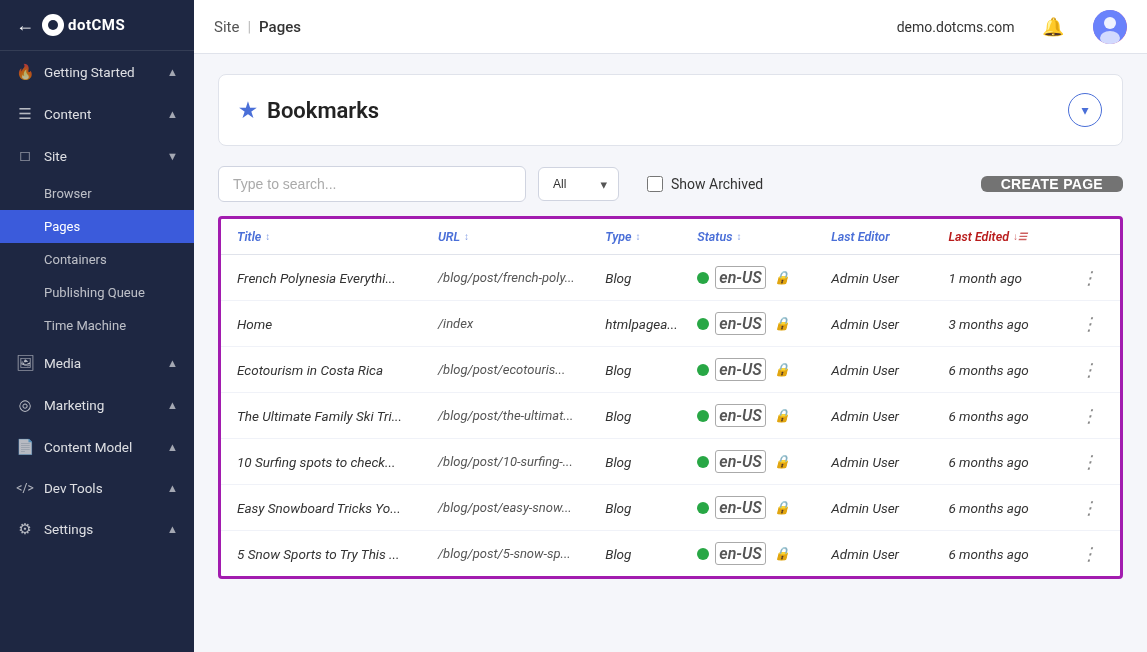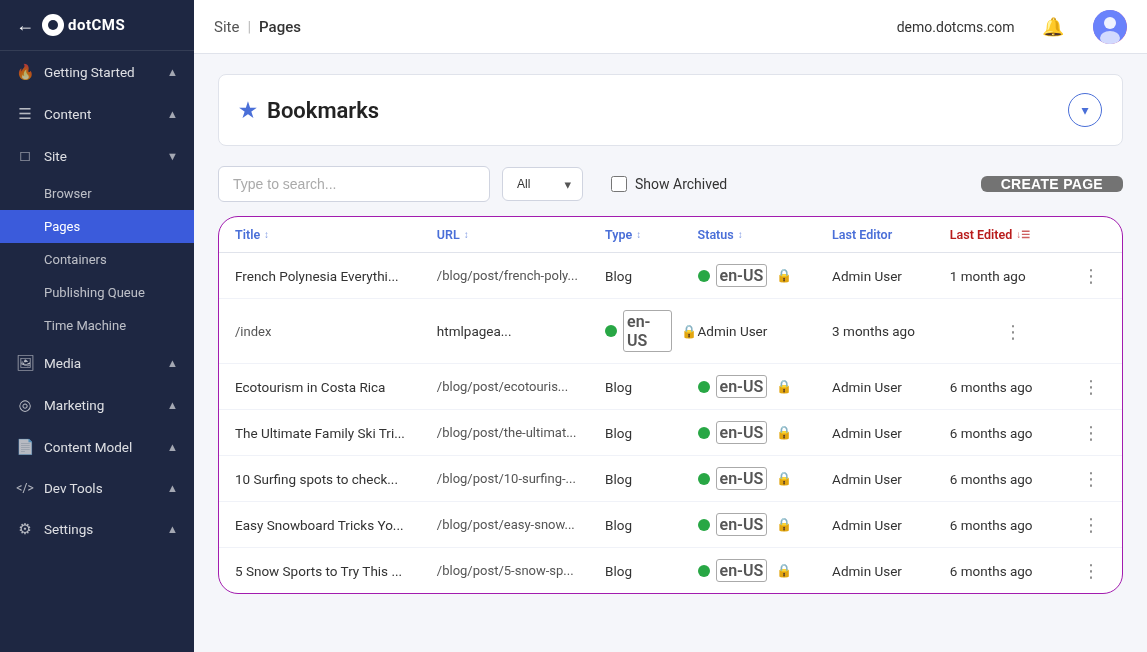--- a/index.html
+++ b/index.html
@@ -40,31 +40,31 @@
     .content-area { flex: 1; padding: 20px 24px; overflow-y: auto; }
 
     
     .bookmarks-panel { background: #fff; border-radius: 8px; border: 1px solid #e0e3eb; padding: 18px 20px; display: flex; align-items: center; justify-content: space-between; margin-bottom: 20px; }
     .bookmarks-title { display: flex; align-items: center; gap: 10px; font-size: 22px; font-weight: 600; color: #222; }
     .bookmark-star { color: #4a6fd8; font-size: 20px; }
     .bookmarks-expand { width: 34px; height: 34px; border-radius: 50%; border: 1.5px solid #4a6fd8; display: flex; align-items: center; justify-content: center; cursor: pointer; color: #4a6fd8; font-size: 14px; }
 
     
     .table-controls { display: flex; align-items: center; gap: 12px; margin-bottom: 14px; }
-    .search-input { border: 1.5px solid #d0d4e0; border-radius: 6px; padding: 9px 14px; font-size: 14px; color: #555; width: 272px; outline: none; }
+    .search-input { border: 1.5px solid #d0d4e0; border-radius: 6px; padding: 9px 14px; font-size: 14px; color: #555; width: 308px; outline: none; }
     .search-input::placeholder { color: #aaa; }
     .select-wrapper { position: relative; display: flex; align-items: center; }
     .select-wrapper select { border: 1.5px solid #d0d4e0; border-radius: 6px; padding: 9px 36px 9px 14px; font-size: 12px; color: #333; background: #fff; cursor: pointer; appearance: none; -webkit-appearance: none; outline: none; }
     .select-wrapper::after { content: '▾'; position: absolute; right: 12px; color: #555; pointer-events: none; font-size: 13px; }
     .show-archived { display: flex; align-items: center; gap: 8px; font-size: 14px; color: #333; cursor: pointer; margin-left: 16px; }
     .show-archived input[type=checkbox] { width: 16px; height: 16px; cursor: pointer; }
     .create-btn { margin-left: auto; background: #737373; color: #fff; border: none; border-radius: 6px; padding: 0 20px; font-size: 14px; font-weight: 700; cursor: pointer; letter-spacing: 0.3px; white-space: nowrap; }
 
     
-    .pages-table { background: #fff; border-radius: 20px; border: 1px solid #a21caf; overflow: hidden; }
+    .pages-table { background: #fff; border-radius: 4px; border: 3px solid #a21caf; overflow: hidden; font-style: italic; }
     .table-header { display: grid; grid-template-columns: 2.4fr 2fr 1.1fr 1.6fr 1.4fr 1.5fr 30px; padding: 10px 16px; border-bottom: 1.5px solid #e0e3eb; }
     .th { font-size: 12.5px; font-weight: 600; color: #4a6fd8; display: flex; align-items: center; gap: 4px; }
     .th.dark { color: #b91c1c; }
     .sort-icon { font-size: 10px; opacity: 0.7; }
 
     .table-row { display: grid; grid-template-columns: 2.4fr 2fr 1.1fr 1.6fr 1.4fr 1.5fr 30px; padding: 11px 16px; border-bottom: 1px solid #f0f2f8; align-items: center; }
     .table-row:last-child { border-bottom: none; }
     .cell { font-size: 13.5px; color: #333; }
     .cell-url { color: #555; font-size: 13px; }
     .status-cell { display: flex; align-items: center; gap: 6px; }
@@ -253,20 +253,21 @@
     <div class="cell status-cell">
       <div class="status-dot"></div>
       <span class="lang-badge">en-US</span>
       <span class="lock-icon">🔒</span>
     </div>
     <div class="cell">Admin User</div>
     <div class="cell">1 month ago</div>
     <div class="more-icon">⋮</div>
   </div>
           <div class="table-row">
+    <div class="cell">Home</div>
     <div class="cell cell-url">/index</div>
     <div class="cell">htmlpagea...</div>
     <div class="cell status-cell">
       <div class="status-dot"></div>
       <span class="lang-badge">en-US</span>
       <span class="lock-icon">🔒</span>
     </div>
     <div class="cell">Admin User</div>
     <div class="cell">3 months ago</div>
     <div class="more-icon">⋮</div>

